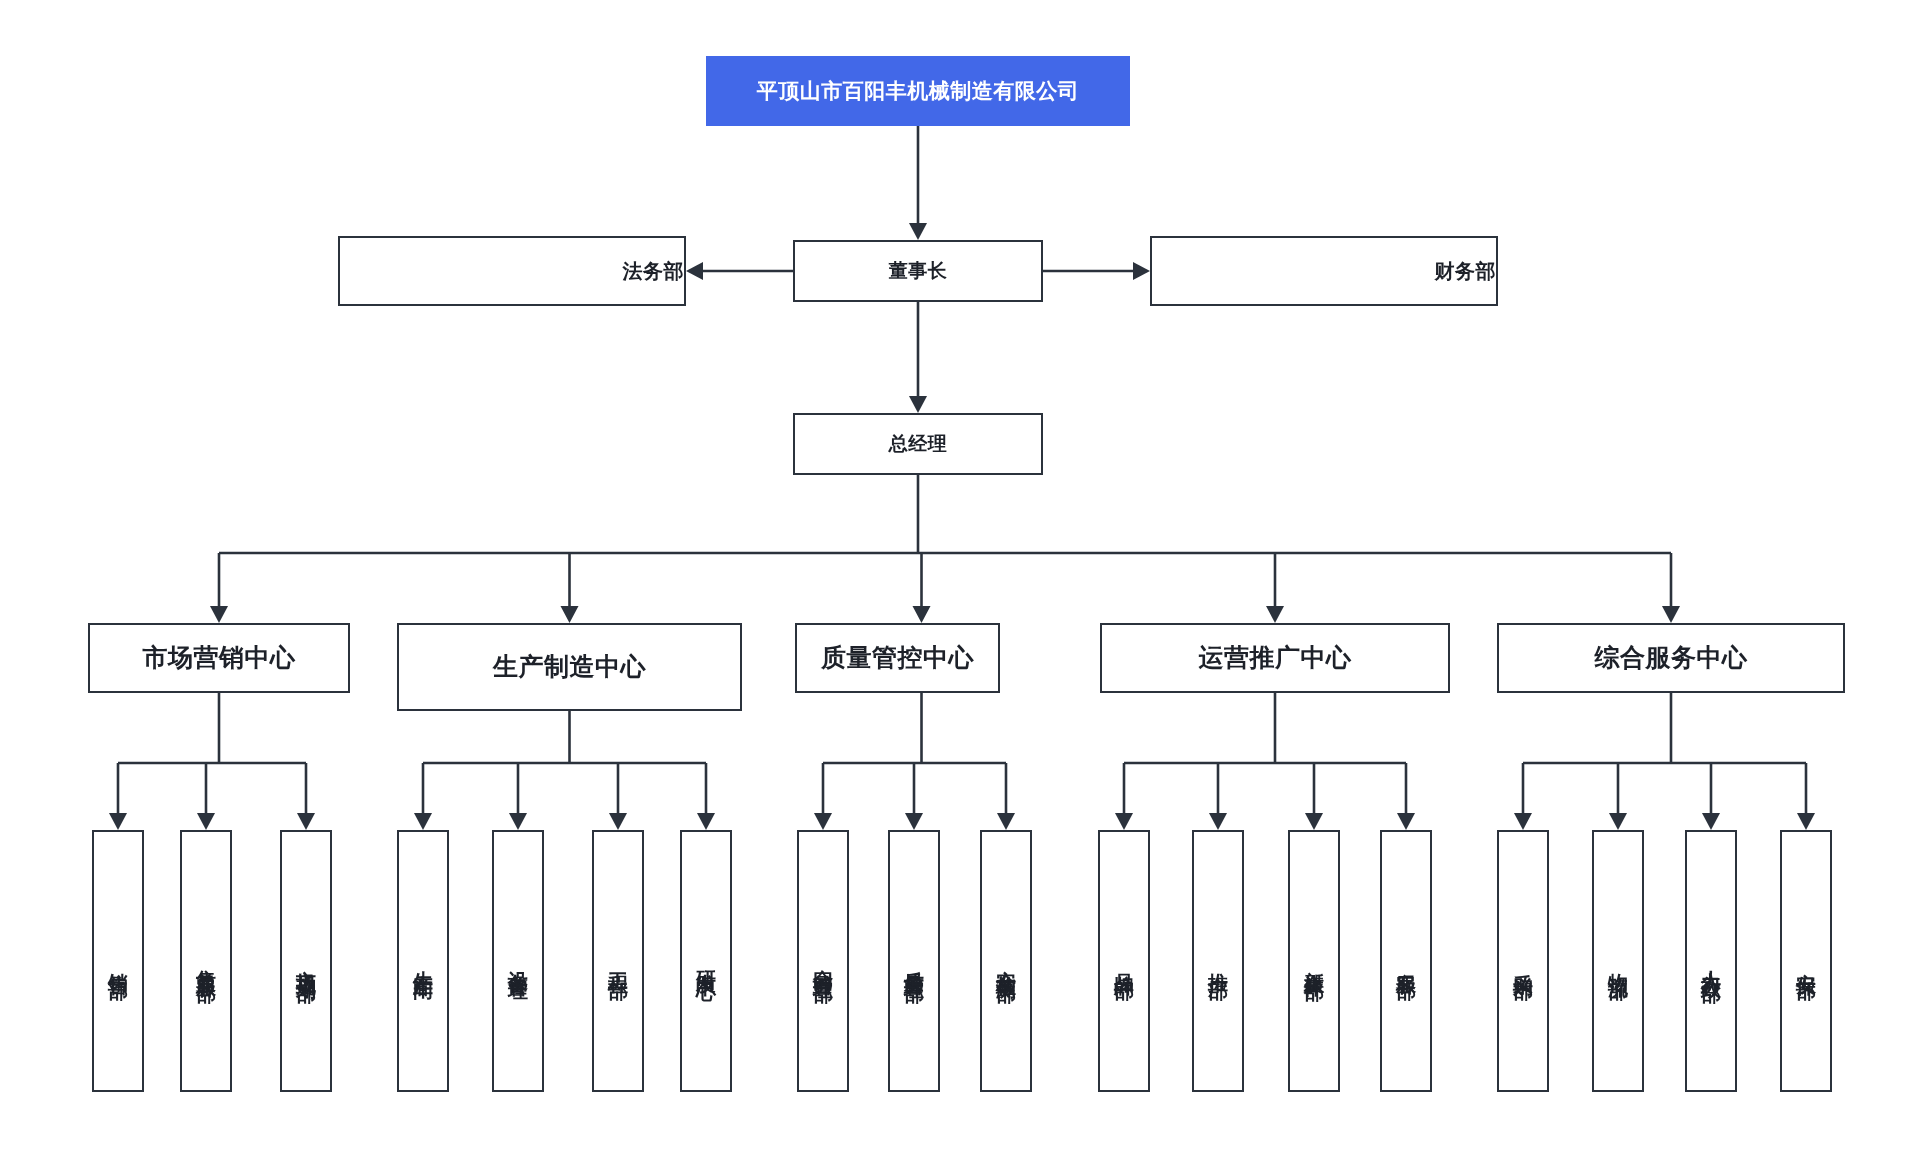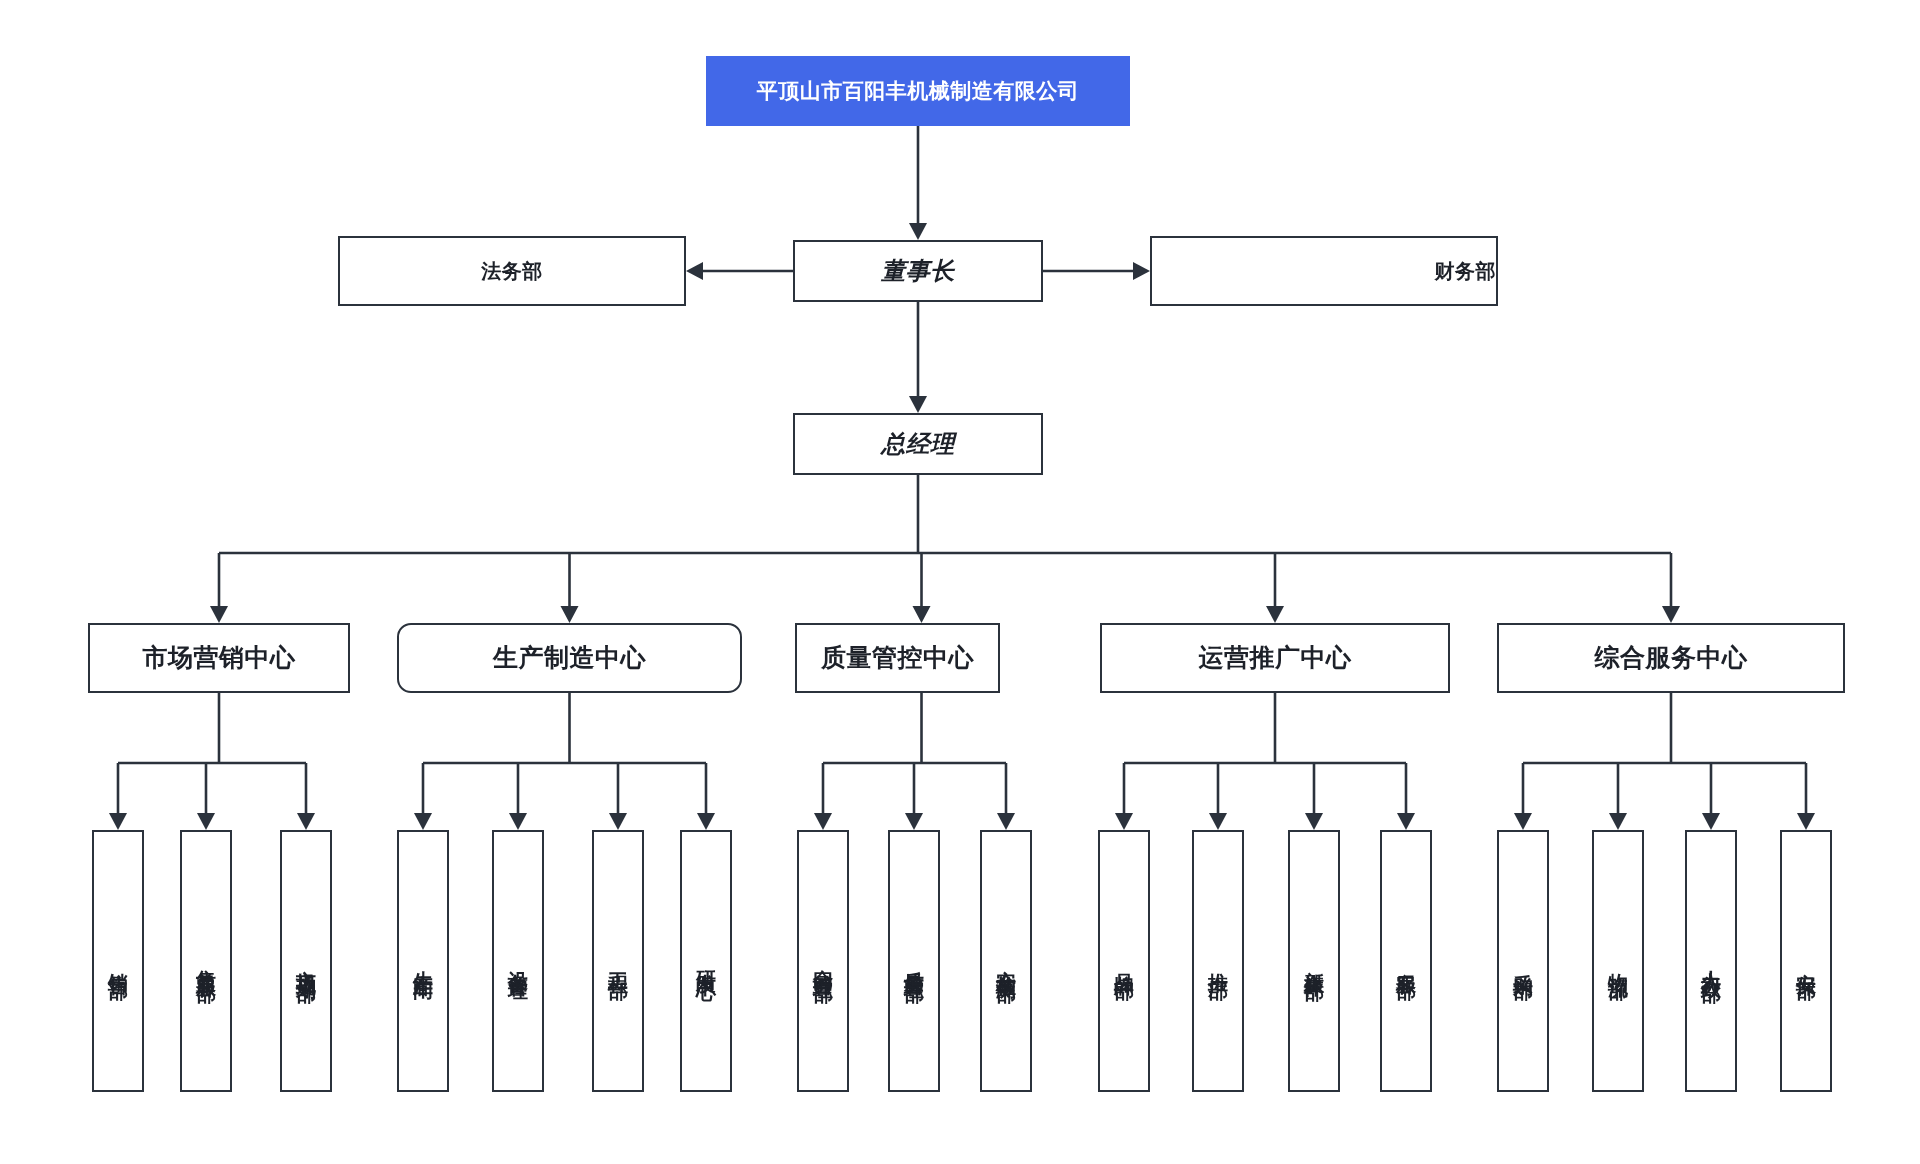--- a/index.html
+++ b/index.html
@@ -45,21 +45,21 @@
     line-height: 1.35;
   }
   .node.root {
     background: #4268e8;
     border: none;
   }
   .node.root .node-label {
     color: #ffffff;
     font-size: 21px;
   }
-  .node.exec .node-label { font-size: 24px; font-style: italic; }
+  .node.exec .node-label { font-size: 19px; }
   .node.side .node-label { font-size: 20px; }
   .node.center .node-label { font-size: 25px; }
   .node.leaf {
     align-items: center;
     justify-content: center;
   }
   .node.leaf .node-label {
     writing-mode: vertical-rl;
     text-orientation: upright;
     font-size: 20px;
@@ -152,21 +152,21 @@
   </svg>
 
   <div class="node root" style="left:706px; top:56px; width:424px; height:70px;">
     <span class="node-label">平顶山市百阳丰机械制造有限公司</span>
   </div>
 
   <div class="node exec" style="left:793px; top:240px; width:250px; height:62px;">
     <span class="node-label">董事长</span>
   </div>
 
-  <div class="node side" style="left:338px; top:236px; width:348px; height:70px;">
+  <div class="node side" style="left:338px; top:236px; width:348px; height:70px;justify-content:flex-end;">
     <span class="node-label">法务部</span>
   </div>
 
   <div class="node side" style="left:1150px; top:236px; width:348px; height:70px;justify-content:flex-end;">
     <span class="node-label">财务部</span>
   </div>
 
   <div class="node exec" style="left:793px; top:413px; width:250px; height:62px;">
     <span class="node-label">总经理</span>
   </div>
@@ -177,21 +177,21 @@
       </div>
       <div class="node leaf" style="left: 92px; top: 830px; width: 52px; height: 262px;">
         <span class="node-label">销售部</span>
       </div>
       <div class="node leaf" style="left: 180px; top: 830px; width: 52px; height: 262px;">
         <span class="node-label">售前客服部</span>
       </div>
       <div class="node leaf" style="left: 280px; top: 830px; width: 52px; height: 262px;">
         <span class="node-label">市场规划部</span>
       </div>
-      <div class="node center" style="left: 397px; top: 623px; width: 345px; height: 70px; border-radius: 14px;">
+      <div class="node center" style="left: 397px; top: 623px; width: 345px; height: 88px;">
         <span class="node-label">生产制造中心</span>
       </div>
       <div class="node leaf" style="left: 397px; top: 830px; width: 52px; height: 262px;">
         <span class="node-label">生产车间</span>
       </div>
       <div class="node leaf" style="left: 492px; top: 830px; width: 52px; height: 262px;">
         <span class="node-label">设备管理</span>
       </div>
       <div class="node leaf" style="left: 592px; top: 830px; width: 52px; height: 262px;">
         <span class="node-label">工程部</span>

